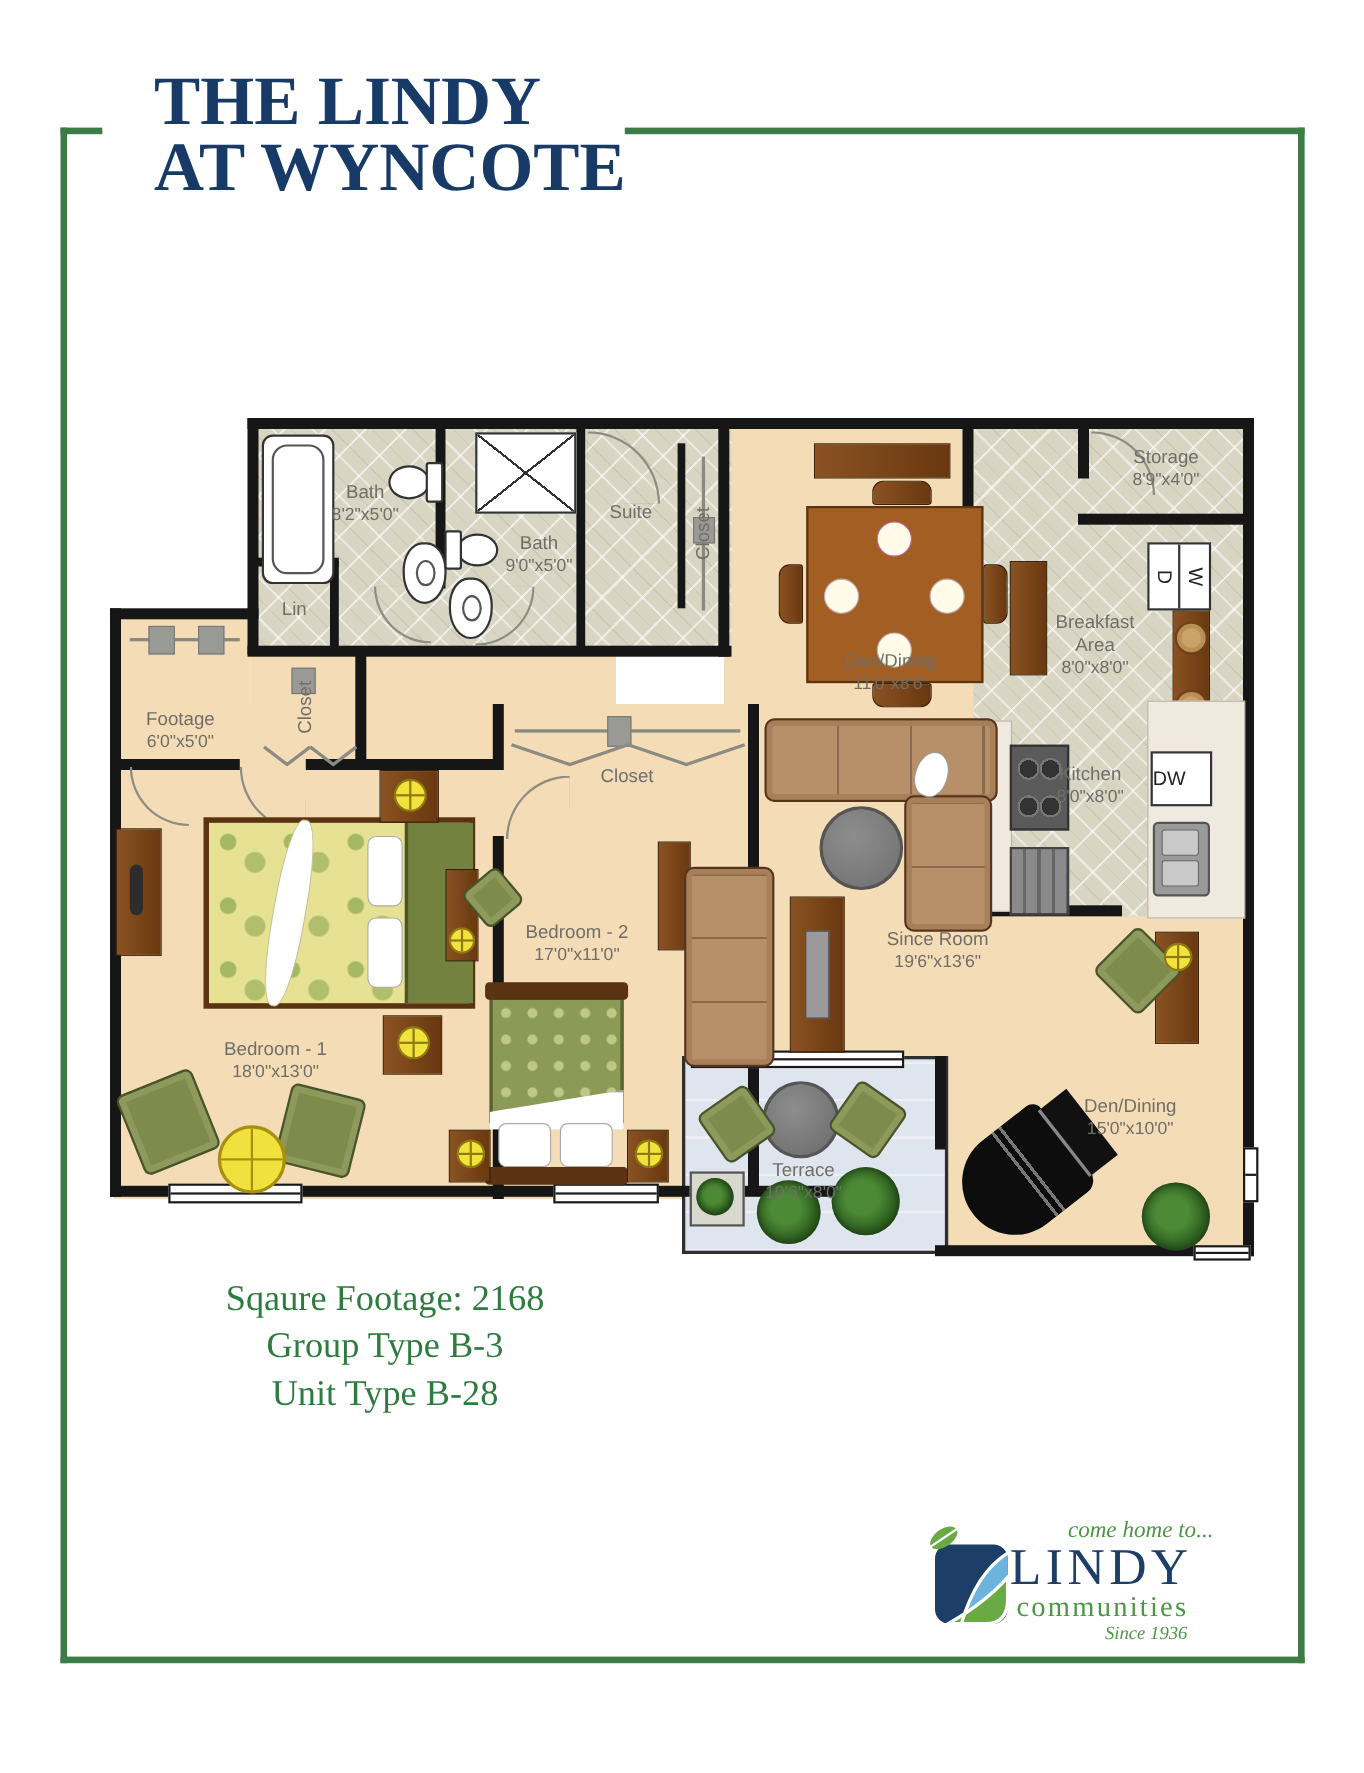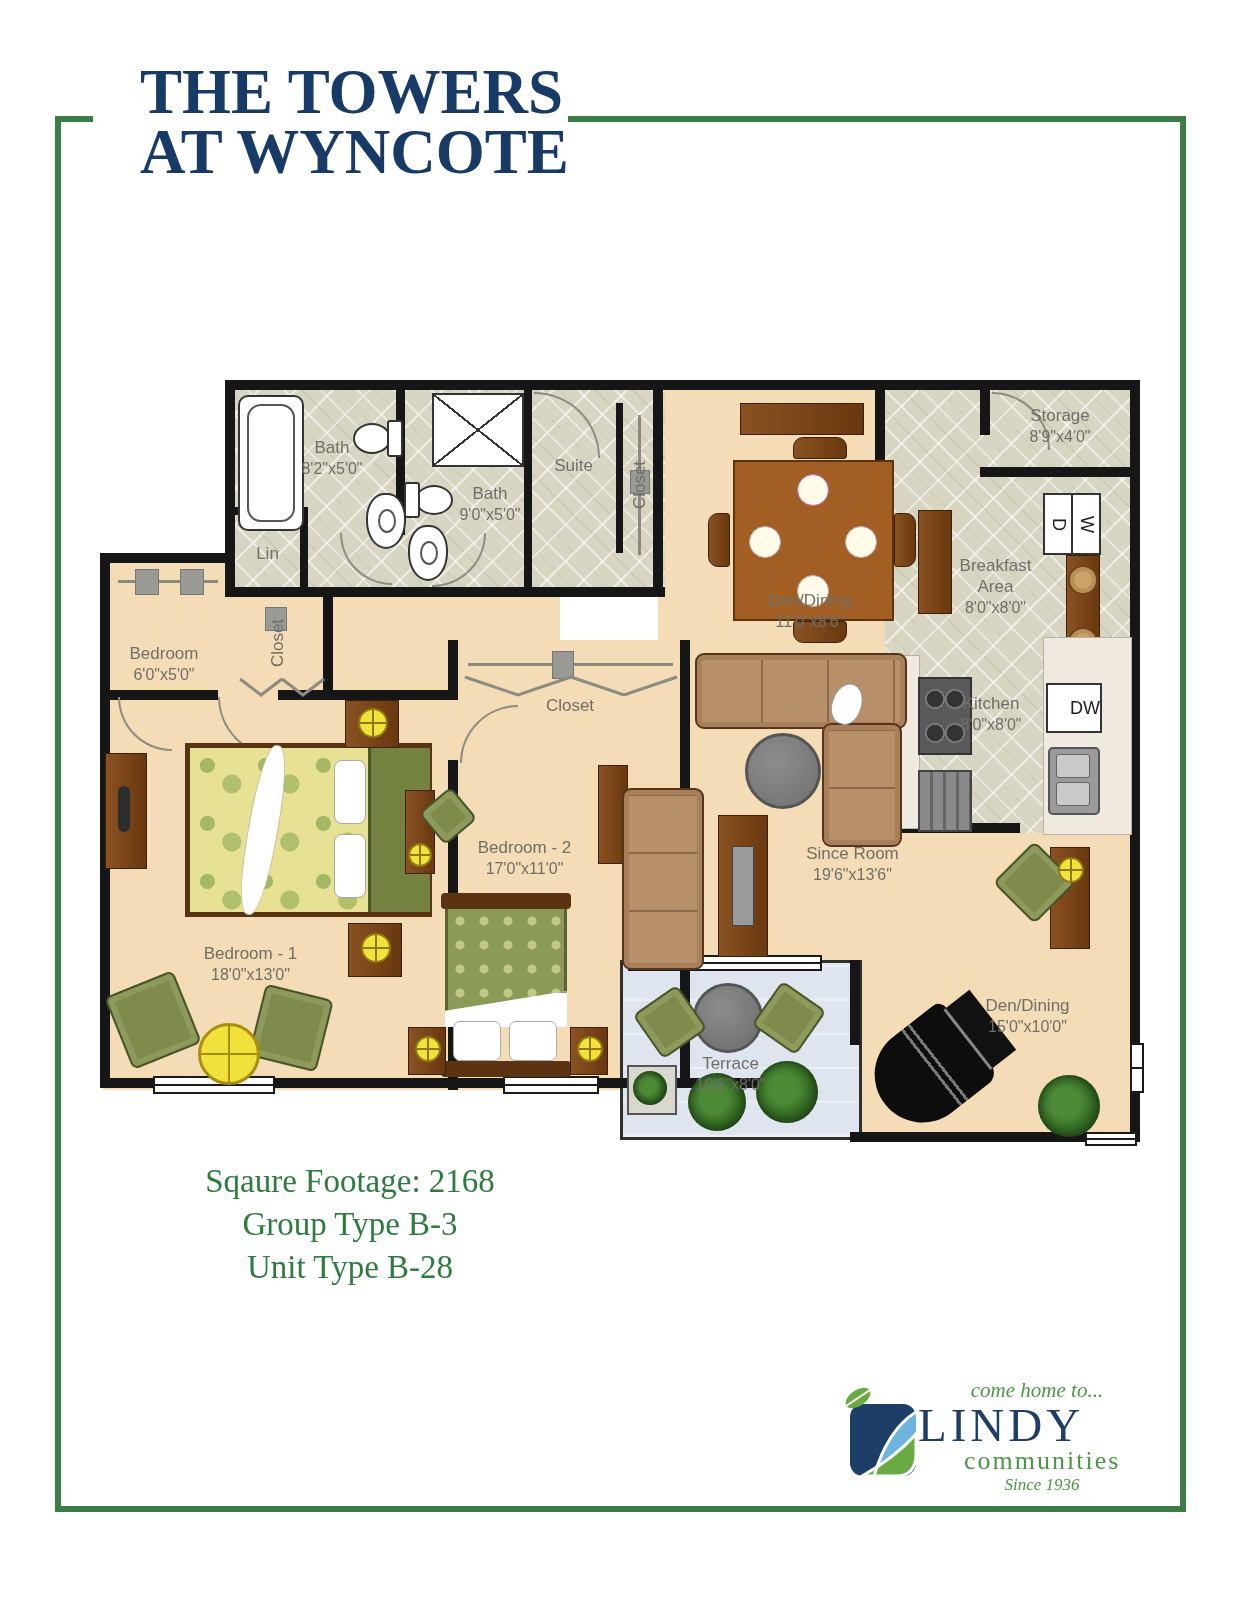--- a/index.html
+++ b/index.html
@@ -58,35 +58,35 @@
      background-size:24px 24px;}
   
   .info{position:absolute;left:40px;top:1160px;width:620px;text-align:center;
         color:#2e7b3f;font-family:"Liberation Serif",serif;font-size:33px;line-height:43px;}
   .logo{position:absolute;left:852px;top:1378px;width:300px;}
   .logo .tag{color:#4d9645;font-family:"Liberation Serif",serif;font-style:italic;
              font-size:21px;text-align:center;margin-left:70px;}
   .logo .name{color:#1d3e66;font-family:"Liberation Serif",serif;font-size:47px;
               letter-spacing:4px;line-height:44px;margin-left:66px;}
   .logo .sub{color:#4d9645;font-family:"Liberation Serif",serif;font-size:26px;
-             letter-spacing:2px;margin-left:112px;line-height:28px;}
+             letter-spacing:2px;margin-left:72px;line-height:28px;}
   .logo .since{color:#4d9645;font-family:"Liberation Serif",serif;font-style:italic;
              font-size:17px;text-align:center;margin-left:80px;}
 </style>
 </head>
 <body>
 
 <div class="gline" style="left:55px;top:116px;width:38px;height:6px;"></div>
 <div class="gline" style="left:568px;top:116px;width:618px;height:6px;"></div>
 <div class="gline" style="left:55px;top:116px;width:6px;height:1396px;"></div>
 <div class="gline" style="left:1180px;top:116px;width:6px;height:1396px;"></div>
 <div class="gline" style="left:55px;top:1506px;width:1131px;height:6px;"></div>
 
 <div class="title">
-  <div>THE TOWERS</div>
+  <div>THE LINDY</div>
   <div>AT WYNCOTE</div>
 </div>
 
 <div id="plan">
 
   <div class="peach" style="left:558px;top:10px;width:230px;height:290px;"></div>
   <div class="peach" style="left:5px;top:182px;width:123px;height:143px;"></div>
   <div class="peach" style="left:128px;top:220px;width:332px;height:105px;"></div>
   <div class="peach" style="left:3px;top:265px;width:688px;height:450px;"></div>
   <div class="peach" style="left:520px;top:265px;width:520px;height:420px;"></div>
@@ -200,21 +200,21 @@
 
   <div class="counter" style="left:788px;top:280px;width:30px;height:172px;"></div>
   <div class="counter" style="left:943px;top:262px;width:87px;height:196px;"></div>
   <div class="abs" style="left:818px;top:302px;width:50px;height:74px;background:#5a5a5a;border:2px solid #333;
        background-image:radial-gradient(circle at 30% 27%,#333 0 8px,#777 8px 10px,transparent 10px),
                         radial-gradient(circle at 70% 27%,#333 0 8px,#777 8px 10px,transparent 10px),
                         radial-gradient(circle at 30% 73%,#333 0 8px,#777 8px 10px,transparent 10px),
                         radial-gradient(circle at 70% 73%,#333 0 8px,#777 8px 10px,transparent 10px);"></div>
   <div class="abs" style="left:818px;top:395px;width:50px;height:58px;background:#8a8a8a;border:2px solid #444;
        background-image:repeating-linear-gradient(90deg,transparent 0 10px,#666 10px 13px);"></div>
-  <div class="fixture" style="left:946px;top:308px;width:52px;height:46px;display:flex;align-items:center;justify-content:flex-end;font-size:18px;color:#222;">
+  <div class="fixture" style="left:946px;top:308px;width:52px;height:46px;display:flex;align-items:center;justify-content:flex-start;font-size:18px;color:#222;">
     <span>DW</span>
   </div>
   <div class="abs" style="left:948px;top:372px;width:48px;height:64px;background:#9a9a9a;border:2px solid #555;border-radius:5px;">
     <div style="position:absolute;left:6px;top:5px;width:32px;height:22px;background:#c9c9c9;border:1px solid #666;border-radius:3px;"></div>
     <div style="position:absolute;left:6px;top:33px;width:32px;height:22px;background:#c9c9c9;border:1px solid #666;border-radius:3px;"></div>
   </div>
   <div class="rlabel" style="left:840px;top:318px;width:102px;">
     <div>Kitchen</div>
     <div class="d">8'0"x8'0"</div>
   </div>
@@ -232,21 +232,21 @@
   <div class="wood" style="left:794px;top:138px;width:20px;height:52px;border-radius:3px 10px 10px 3px;"></div>
   <div class="rlabel" style="left:610px;top:215px;width:200px;">
     <div>Den/Dining</div>
     <div class="d">11'0"x8'6"</div>
   </div>
 
   <div class="abs" style="left:18px;top:205px;width:100px;height:3px;background:#8a8a80;"></div>
   <div class="abs" style="left:35px;top:194px;width:22px;height:24px;background:#9a9a95;border:1px solid #777;"></div>
   <div class="abs" style="left:80px;top:194px;width:22px;height:24px;background:#9a9a95;border:1px solid #777;"></div>
   <div class="rlabel" style="left:0px;top:268px;width:128px;">
-    <div>Bedroom</div>
+    <div>Footage</div>
     <div class="d">6'0"x5'0"</div>
   </div>
   <div class="abs" style="left:165px;top:232px;width:20px;height:22px;background:#9a9a95;border:1px solid #777;"></div>
   <div class="vlabel" style="left:133px;top:258px;width:90px;">
     <span>Closet</span>
   </div>
   <svg class="abs" style="left:138px;top:302px;" width="88" height="20" viewBox="0 0 88 20">
       <polyline points="2,2 23,18 44,2" fill="none" stroke="#8b8b82" stroke-width="3"></polyline>
       <polyline points="44,2 65,18 86,2" fill="none" stroke="#8b8b82" stroke-width="3"></polyline>
     </svg>

